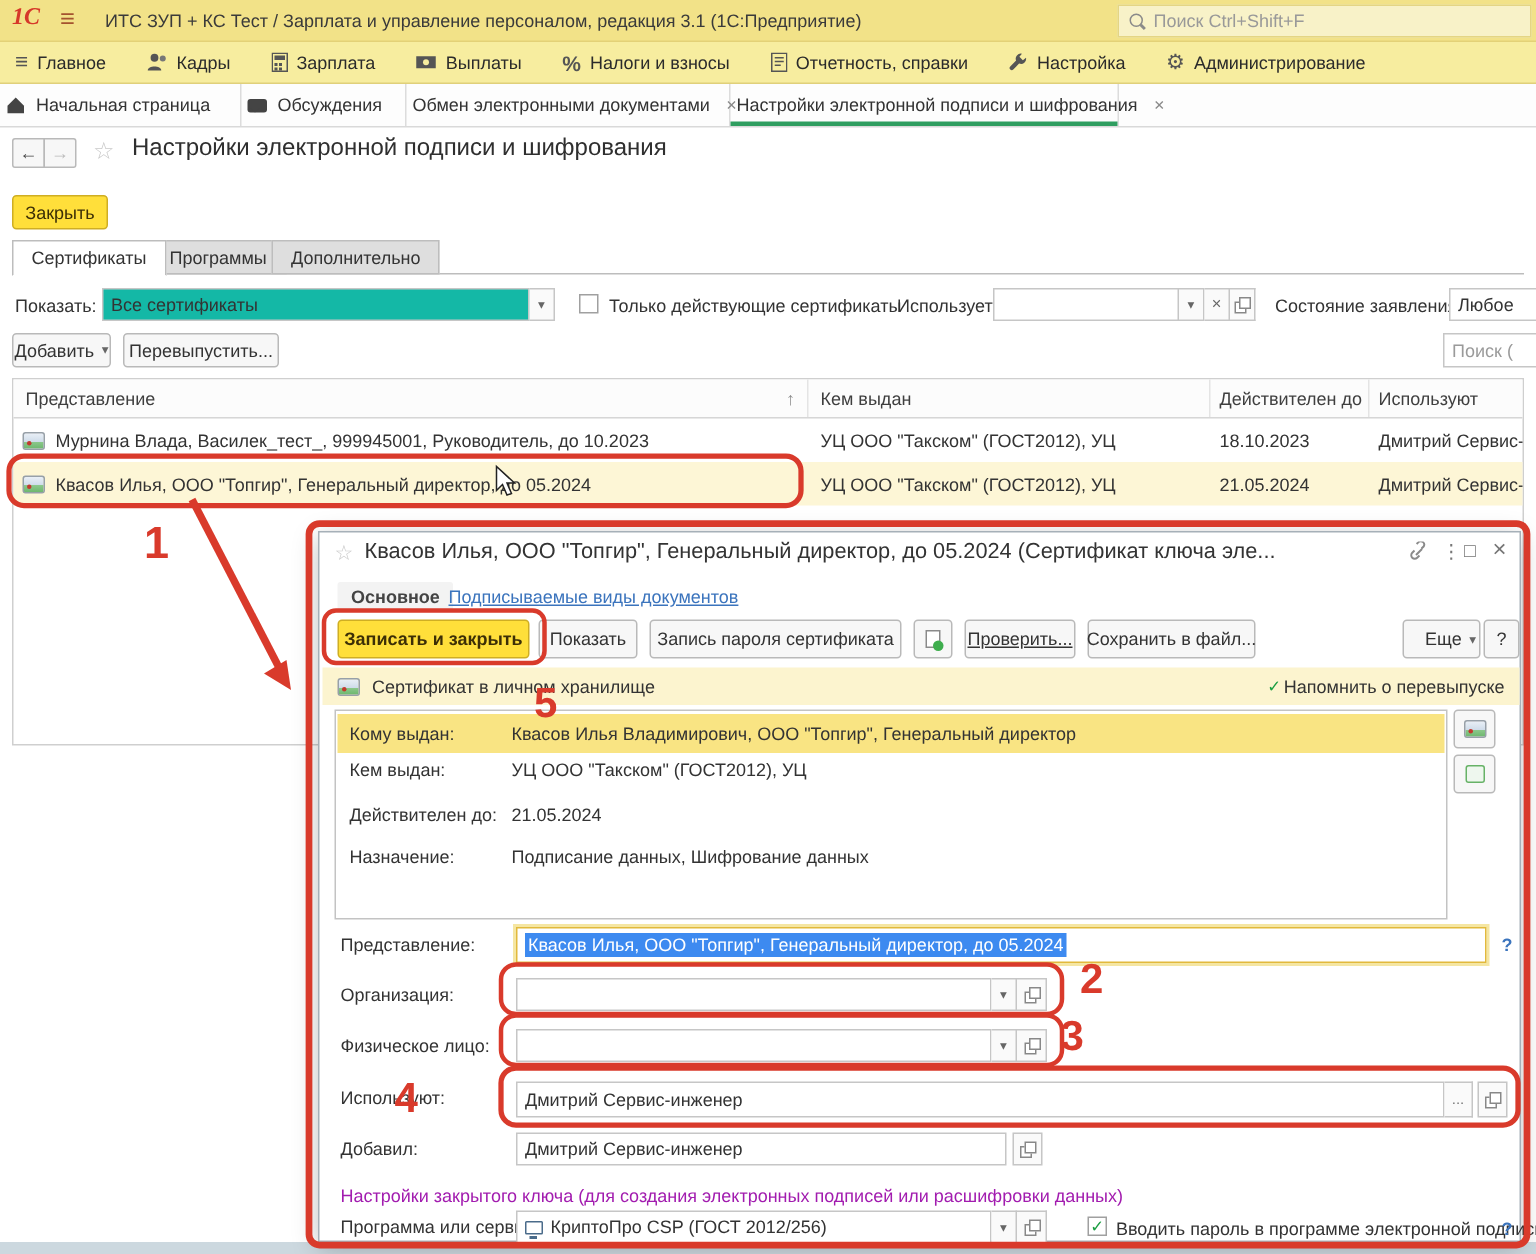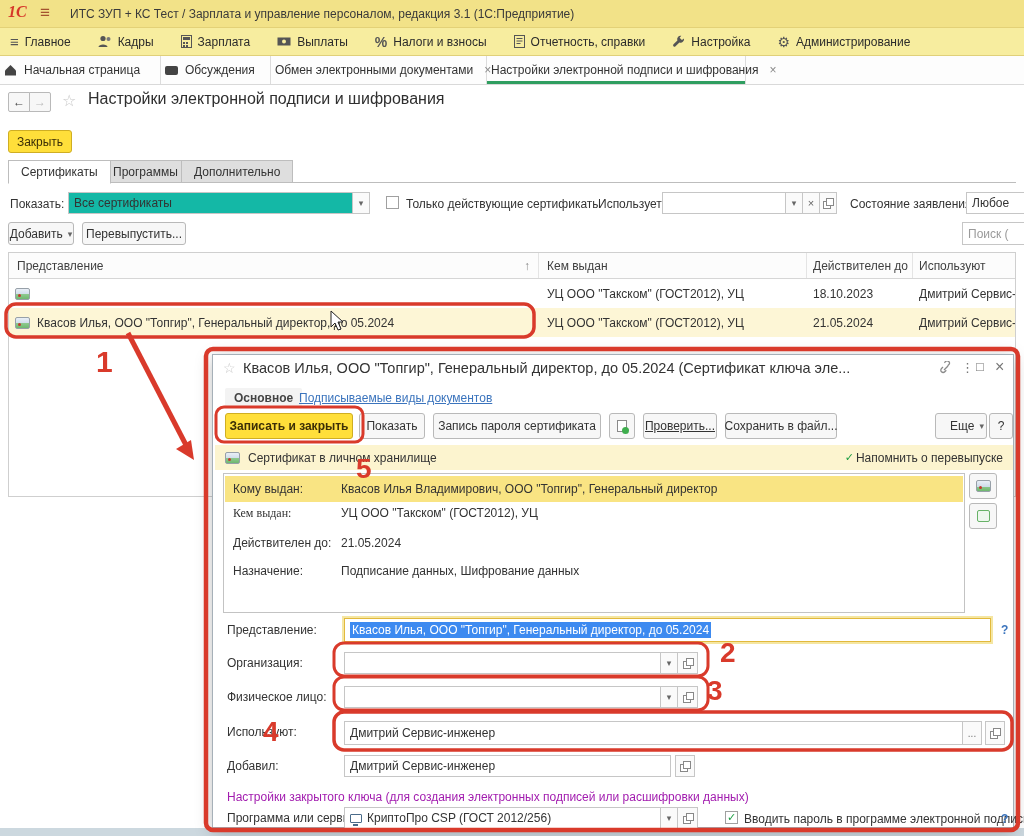--- a/index.html
+++ b/index.html
@@ -36,20 +36,24 @@
 </style>
 </head>
 <body>
 
 <div class="screen">
 
   <div class="abs" style="left:0;top:0;width:1024px;height:28px;background:#f2e288;border-bottom:1px solid #e3d177;">
     <span class="abs" style="left:8px;top:3px;font-size:16px;font-weight:bold;font-style:italic;color:#d6382a;font-family:'Liberation Serif','DejaVu Serif',serif;">1С</span>
     <span class="abs" style="left:40px;top:3px;font-size:17px;color:#a4532f;">≡</span>
     <span class="abs lbl" style="left:70px;top:7px;color:#3a3a3a;">ИТС ЗУП + КС Тест / Зарплата и управление персоналом, редакция 3.1  (1С:Предприятие)</span>
+    <div class="abs" style="left:745px;top:3px;width:276px;height:22px;background:#f8f2c8;border:1px solid #e4d584;display:flex;align-items:center;gap:6px;padding:0 7px;">
+      <span class="mag"></span>
+      <span style="color:#999;font-size:12px;">Поиск Ctrl+Shift+F</span>
+    </div>
   </div>
 
   <div class="abs" style="left:0;top:28px;width:1024px;height:28px;background:#f7ed9f;border-bottom:1px solid #e0d07a;display:flex;align-items:center;gap:27px;padding-left:10px;">
     <div class="menu-item">
       <span style="font-size:15px;color:#555;">≡</span>
       <span>Главное</span>
     </div>
     <div class="menu-item">
       <svg class="mi" width="14" height="13" viewBox="0 0 14 13">
           <circle cx="5" cy="3.5" r="2.6" fill="#555"></circle>
@@ -189,20 +193,21 @@
       <div style="padding-left:6px;border-right:1px solid #e4e4e4;height:100%;display:flex;align-items:center;">
           <span>Действителен до</span>
         </div>
       <div style="padding-left:6px;height:100%;display:flex;align-items:center;">
           <span>Используют</span>
         </div>
     </div>
     <div style="display:grid;grid-template-columns:530px 268px 106px 1fr;height:29px;align-items:center;">
       <div style="padding-left:6px;display:flex;align-items:center;gap:7px;overflow:hidden;white-space:nowrap;">
           <span class="cert-ico"></span>
+          <span>Мурнина Влада, Василек_тест_, 999945001, Руководитель, до 10.2023</span>
         </div>
       <div style="padding-left:8px;white-space:nowrap;overflow:hidden;">УЦ ООО "Такском" (ГОСТ2012), УЦ</div>
       <div style="padding-left:6px;">18.10.2023</div>
       <div style="padding-left:6px;white-space:nowrap;overflow:hidden;">Дмитрий Сервис-инженер</div>
     </div>
     <div style="display:grid;grid-template-columns:530px 268px 106px 1fr;height:29px;align-items:center;background:#fdf6d6;">
       <div style="padding-left:6px;display:flex;align-items:center;gap:7px;overflow:hidden;white-space:nowrap;">
           <span class="cert-ico"></span>
           <span>Квасов Илья, ООО "Топгир", Генеральный директор, до 05.2024</span>
         </div>
@@ -248,21 +253,21 @@
         </span>
       <span class="lbl" style="margin-right:10px;">Напомнить о перевыпуске</span>
     </div>
 
     <div class="abs" style="left:10px;top:118px;width:742px;height:140px;border:1px solid #c3c3c3;background:#fff;">
       <div class="abs hl-row" style="left:1px;top:2px;width:738px;height:26px;display:flex;align-items:center;">
         <span class="lbl" style="margin-left:8px;width:108px;">Кому выдан:</span>
         <span class="lbl">Квасов Илья Владимирович, ООО "Топгир", Генеральный директор</span>
       </div>
       <div class="abs" style="left:1px;top:32px;display:flex;">
-        <span class="lbl" style="margin-left:8px;width:108px;font-family:Liberation Serif, serif;">Кем выдан:</span>
+        <span class="lbl" style="margin-left:8px;width:108px;">Кем выдан:</span>
         <span class="lbl">УЦ ООО "Такском" (ГОСТ2012), УЦ</span>
       </div>
       <div class="abs" style="left:1px;top:62px;display:flex;">
         <span class="lbl" style="margin-left:8px;width:108px;">Действителен до:</span>
         <span class="lbl">21.05.2024</span>
       </div>
       <div class="abs" style="left:1px;top:90px;display:flex;">
         <span class="lbl" style="margin-left:8px;width:108px;">Назначение:</span>
         <span class="lbl">Подписание данных, Шифрование данных</span>
       </div>

